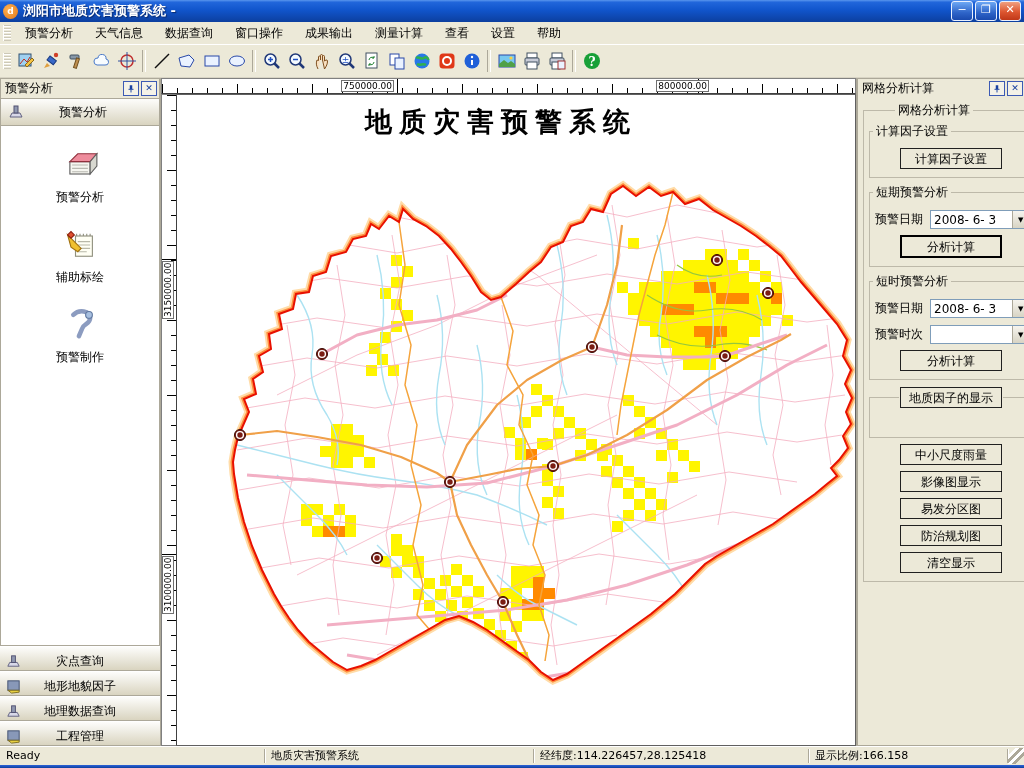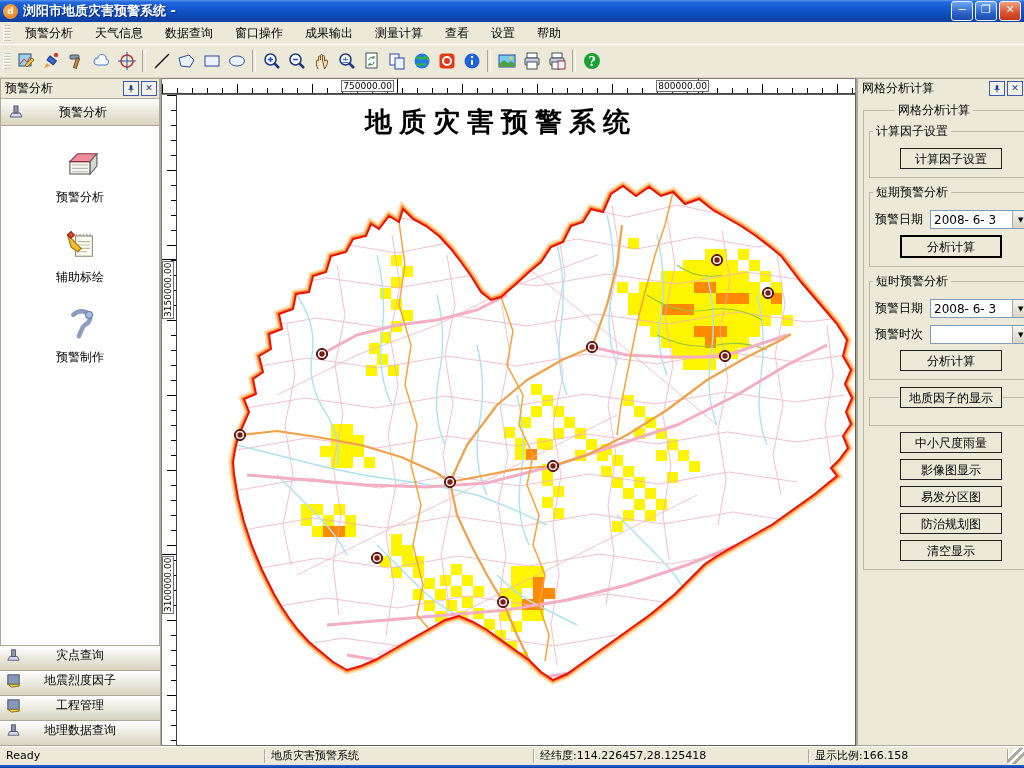--- a/index.html
+++ b/index.html
@@ -30,21 +30,21 @@
   
   .left-panel{width:160px;flex:0 0 auto;display:flex;flex-direction:column;border-right:1px solid #ACA899;}
   .section-header{height:26px;display:flex;align-items:center;background:linear-gradient(180deg,#FDFDFB,#D9D4C0);border:1px solid #ACA899;border-bottom:1px solid #ACA899;}
   .section-header svg{width:18px;height:18px;margin:0 6px 0 6px;}
   .section-header span{flex:1;text-align:center;margin-right:24px;}
   .nav-list{flex:1;background:#fff;border:1px solid #ACA899;border-top:none;margin:0;display:flex;flex-direction:column;align-items:center;overflow:hidden;}
   .nav-item{margin-top:21px;display:flex;flex-direction:column;align-items:center;width:100%;}
   .nav-item svg{width:36px;height:36px;}
   .nav-item .nav-label{margin-top:6px;}
   .bottom-bars{flex:0 0 auto;}
-  .bbar{height:23px;display:flex;align-items:flex-start;background:linear-gradient(180deg,#FDFDFB,#D9D4C0);border-top:1px solid #fff;border-bottom:1px solid #ACA899;font-family:Liberation Mono, monospace;}
+  .bbar{height:23px;display:flex;align-items:flex-end;background:linear-gradient(180deg,#FDFDFB,#D9D4C0);border-top:1px solid #fff;border-bottom:1px solid #ACA899;font-family:Liberation Mono, monospace;}
   .bbar svg{width:17px;height:17px;margin:0 4px 0 5px;}
   .bbar span{flex:1;text-align:center;margin-right:26px;}
   
   .map-area{width:695px;flex:0 0 auto;display:flex;flex-direction:column;background:#ECE9D8;}
   .h-ruler{height:16px;background-color:#fff;border:1px solid #808080;border-bottom:1px solid #404040;box-sizing:border-box;position:relative;
     background-image:repeating-linear-gradient(90deg,#000 0 1px,transparent 1px 15px),repeating-linear-gradient(90deg,#000 0 1px,transparent 1px 75px);
     background-size:100% 5px,100% 9px;background-position:left bottom,left bottom;background-repeat:no-repeat,no-repeat;}
   .h-label{position:absolute;top:1px;font-size:9px;background:#fff;border:1px solid #707070;padding:0 1px;line-height:10px;}
   .h-tick{position:absolute;top:0;bottom:0;width:1px;background:#000;}
   .map-row{flex:1;display:flex;min-height:0;}
@@ -61,21 +61,21 @@
   fieldset legend{font-size:12px;padding:0 3px;}
   .outer-fs>legend{margin-left:28px;}
   .xp-btn{display:block;width:102px;height:21px;margin:6px auto 0 auto;background:#ECE9D8;border:1px solid #202020;font-family:inherit;font-size:12px;text-align:center;line-height:18px;box-sizing:border-box;}
   .xp-btn.default{border:2px solid #000;height:23px;}
   .combo-row{display:flex;align-items:center;margin:7px 0 0 2px;}
   .combo-row label{width:55px;white-space:nowrap;}
   .combo{flex:1;height:19px;background:#fff;border:1px solid #7F9DB9;display:flex;align-items:stretch;box-sizing:border-box;}
   .combo .cval{flex:1;padding:2px 16px 0 3px;font-size:12px;white-space:nowrap;overflow:hidden;}
   .combo .carrow{width:15px;background:linear-gradient(180deg,#F6F4EE,#D8D4C4);border-left:1px solid #ACA899;display:flex;align-items:center;justify-content:center;font-size:7px;color:#000;}
   .factor-fs{padding-bottom:10px;}
-  .factor-fs legend{padding:1px;margin:4px auto;}
+  .factor-fs legend{padding:1px;margin:16px auto;}
   .factor-fs legend .xp-btn{margin:0;}
   
   .statusbar{height:18px;background:#ECE9D8;border-top:1px solid #fff;display:flex;align-items:center;font-size:11px;flex:0 0 auto;}
   .sb-cell{height:14px;line-height:14px;padding-left:6px;border-right:1px solid #ACA899;box-shadow:1px 0 0 #fff;}
   .sb-1{width:258px;}.sb-2{width:262px;}.sb-3{width:268px;}.sb-4{flex:1;}
   .sb-grip{width:16px;height:16px;background:
      linear-gradient(135deg,transparent 0 50%,#fff 50% 62%,#ACA899 62% 75%,transparent 75%),
      linear-gradient(135deg,transparent 0 25%,#fff 25% 37%,#ACA899 37% 50%,transparent 50%);}
   .bottom-edge{height:3px;background:linear-gradient(180deg,#2E63D8,#0C3F9F);flex:0 0 auto;}
   svg text{font-family:"DejaVu Serif",serif;}
@@ -310,35 +310,35 @@
               <path d="M3,14 h12 l-2,-4 h-8 z" fill="#D8D8E8" stroke="#606080"></path>
               <rect x="7" y="3" width="4" height="7" fill="#9098B0" stroke="#505070"></rect>
             </svg>
             <span>灾点查询</span>
           </div>
           <div class="bbar">
             <svg viewBox="0 0 18 18">
               <rect x="3" y="3" width="12" height="10" fill="#8898B8" stroke="#405070"></rect>
               <path d="M3,13 l4,3 8,-1 v-2 h-12 z" fill="#E8D040" stroke="#807020"></path>
             </svg>
-            <span>地震烈度因子</span>
+            <span>地形地貌因子</span>
+          </div>
+          <div class="bbar">
+            <svg viewBox="0 0 18 18">
+              <path d="M3,14 h12 l-2,-4 h-8 z" fill="#D8D8E8" stroke="#606080"></path>
+              <rect x="7" y="3" width="4" height="7" fill="#9098B0" stroke="#505070"></rect>
+            </svg>
+            <span>地理数据查询</span>
           </div>
           <div class="bbar">
             <svg viewBox="0 0 18 18">
               <rect x="3" y="3" width="12" height="10" fill="#8898B8" stroke="#405070"></rect>
               <path d="M3,13 l4,3 8,-1 v-2 h-12 z" fill="#E8D040" stroke="#807020"></path>
             </svg>
             <span>工程管理</span>
-          </div>
-          <div class="bbar">
-            <svg viewBox="0 0 18 18">
-              <path d="M3,14 h12 l-2,-4 h-8 z" fill="#D8D8E8" stroke="#606080"></path>
-              <rect x="7" y="3" width="4" height="7" fill="#9098B0" stroke="#505070"></rect>
-            </svg>
-            <span>地理数据查询</span>
           </div>
         </div>
     </div>
 
     <div class="map-area">
       <div class="h-ruler">
           <div class="h-tick" style="left: 235px;"></div>
           <div class="h-label" style="right: 461px;">750000.00</div>
           <div class="h-tick" style="left: 536px;"></div>
           <div class="h-label" style="right: 146px;">800000.00</div>

